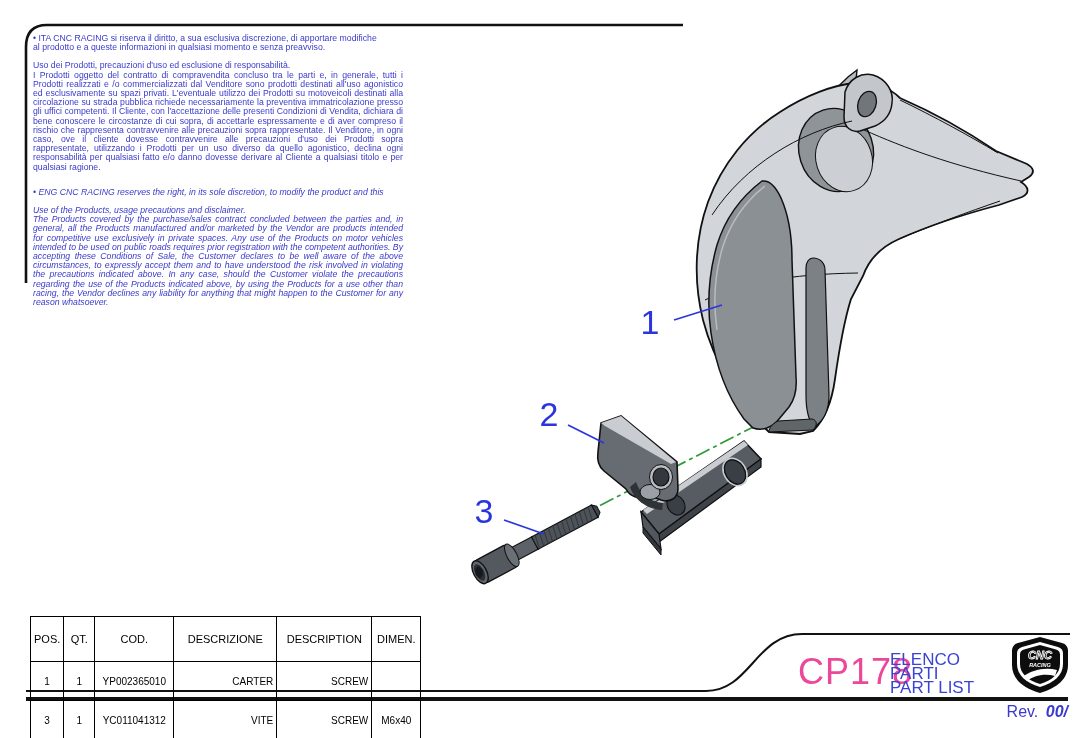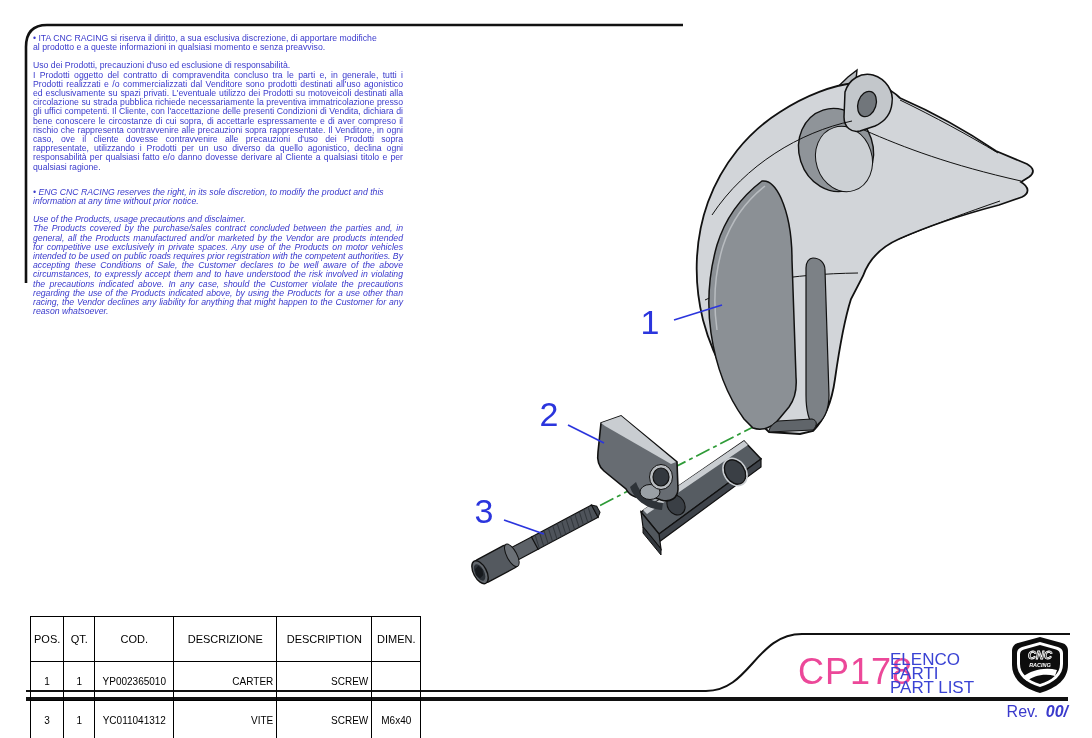--- a/index.html
+++ b/index.html
@@ -148,21 +148,20 @@
       <span>CNC RACING si riserva il diritto, a sua esclusiva discrezione, di apportare modifiche</span>
       <span class="notice-cont">al prodotto e a queste informazioni in qualsiasi momento e senza preavviso.</span>
     </div>
     <p class="body-title">Uso dei Prodotti, precauzioni d'uso ed esclusione di responsabilità.</p>
     <p class="body-par">I Prodotti oggetto del contratto di compravendita concluso tra le parti e, in generale, tutti i Prodotti realizzati e /o commercializzati dal Venditore sono prodotti destinati all'uso agonistico ed esclusivamente su spazi privati. L'eventuale utilizzo dei Prodotti su motoveicoli destinati alla circolazione su strada pubblica richiede necessariamente la preventiva immatricolazione presso gli uffici competenti. Il Cliente, con l'accettazione delle presenti Condizioni di Vendita, dichiara di bene conoscere le circostanze di cui sopra, di accettarle espressamente e di aver compreso il rischio che rappresenta contravvenire alle precauzioni sopra rappresentate. Il Venditore, in ogni caso, ove il cliente dovesse contravvenire alle precauzioni d'uso dei Prodotti sopra rappresentate, utilizzando i Prodotti per un uso diverso da quello agonistico, declina ogni responsabilità per qualsiasi fatto e/o danno dovesse derivare al Cliente a qualsiasi titolo e per qualsiasi ragione.</p>
 
     <div class="eng-block">
       <div class="notice">
         <span class="tag">• ENG</span>
         <span>CNC RACING reserves the right, in its sole discretion, to modify the product and this</span>
-        <span class="notice-cont">information at any time without prior notice.</span>
       </div>
       <p class="body-title">Use of the Products, usage precautions and disclaimer.</p>
       <p class="body-par">The Products covered by the purchase/sales contract concluded between the parties and, in general, all the Products manufactured and/or marketed by the Vendor are products intended for competitive use exclusively in private spaces. Any use of the Products on motor vehicles intended to be used on public roads requires prior registration with the competent authorities. By accepting these Conditions of Sale, the Customer declares to be well aware of the above circumstances, to expressly accept them and to have understood the risk involved in violating the precautions indicated above. In any case, should the Customer violate the precautions regarding the use of the Products indicated above, by using the Products for a use other than racing, the Vendor declines any liability for anything that might happen to the Customer for any reason whatsoever.</p>
     </div>
   </div>
 
   <table class="parts-table">
     <thead>
       <tr>
         <th class="c-pos">POS.</th>

